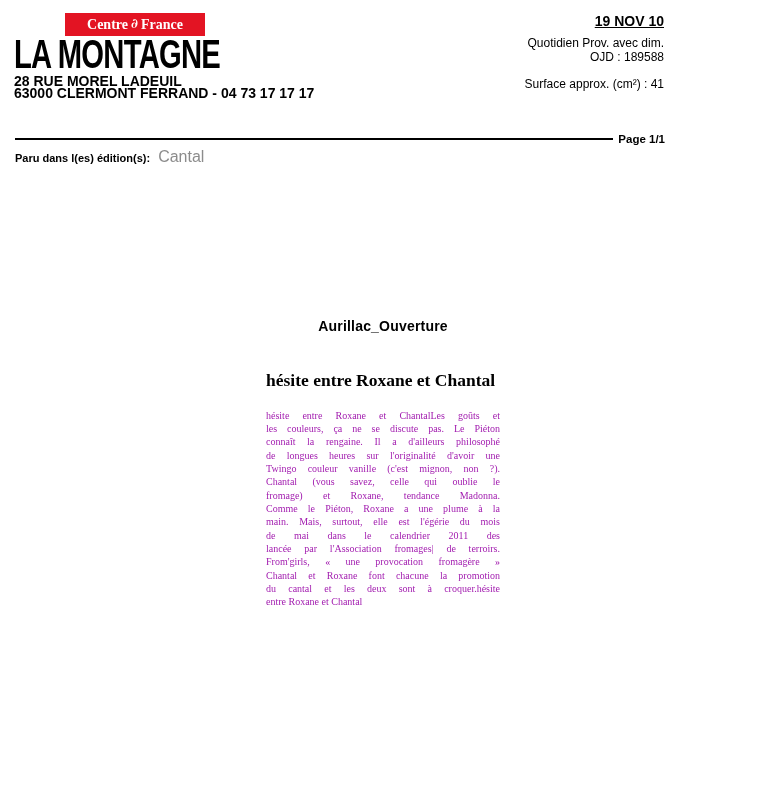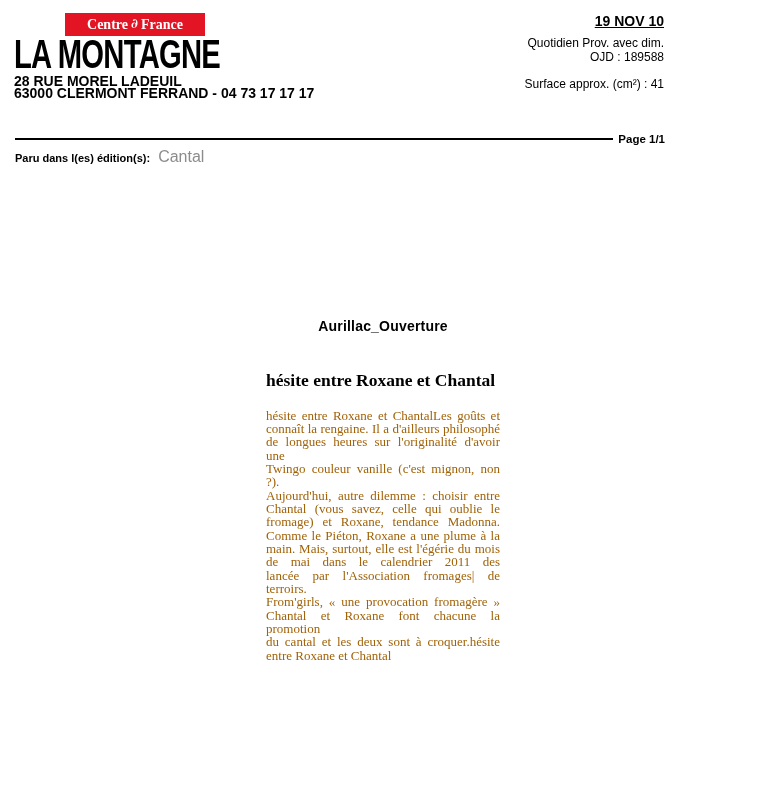--- a/index.html
+++ b/index.html
@@ -110,23 +110,23 @@
   }
   .article-title {
     font-family: "Liberation Serif", serif;
     font-weight: bold;
     font-size: 17.5px;
     line-height: 20.5px;
     margin-bottom: 18px;
   }
   .article-body {
     font-family: "Liberation Serif", serif;
-    font-size: 13px;
+    font-size: 10px;
     line-height: 13.35px;
-    color: #a16207;
+    color: #a21caf;
   }
   .body-line {
     text-align: justify;
     text-align-last: justify;
     white-space: normal;
   }
   .body-line.last { text-align-last: left; }
 </style>
 </head>
 <body>
@@ -161,24 +161,24 @@
   <div class="paru-row">
     <span class="paru-label">Paru dans l(es) édition(s):</span>
     <span class="paru-value">Cantal</span>
   </div>
 
   <div class="article-col">
     <div class="section-heading">Aurillac_Ouverture</div>
     <div class="article-title">hésite entre Roxane et Chantal</div>
     <div class="article-body">
       <div class="body-line">hésite entre Roxane et ChantalLes goûts et</div>
+      <div class="body-line">les couleurs, ça ne se discute pas. Le Piéton</div>
       <div class="body-line">connaît la rengaine. Il a d'ailleurs philosophé</div>
       <div class="body-line">de longues heures sur l'originalité d'avoir une</div>
       <div class="body-line">Twingo couleur vanille (c'est mignon, non ?).</div>
-      <div class="body-line">Aujourd'hui, autre dilemme : choisir entre</div>
       <div class="body-line">Chantal (vous savez, celle qui oublie le</div>
       <div class="body-line">fromage) et Roxane, tendance Madonna.</div>
       <div class="body-line">Comme le Piéton, Roxane a une plume à la</div>
       <div class="body-line">main. Mais, surtout, elle est l'égérie du mois</div>
       <div class="body-line">de mai dans le calendrier 2011 des</div>
       <div class="body-line">lancée par l'Association fromages| de terroirs.</div>
       <div class="body-line">From'girls, « une provocation fromagère »</div>
       <div class="body-line">Chantal et Roxane font chacune la promotion</div>
       <div class="body-line">du cantal et les deux sont à croquer.hésite</div>
       <div class="body-line last">entre Roxane et Chantal</div>

